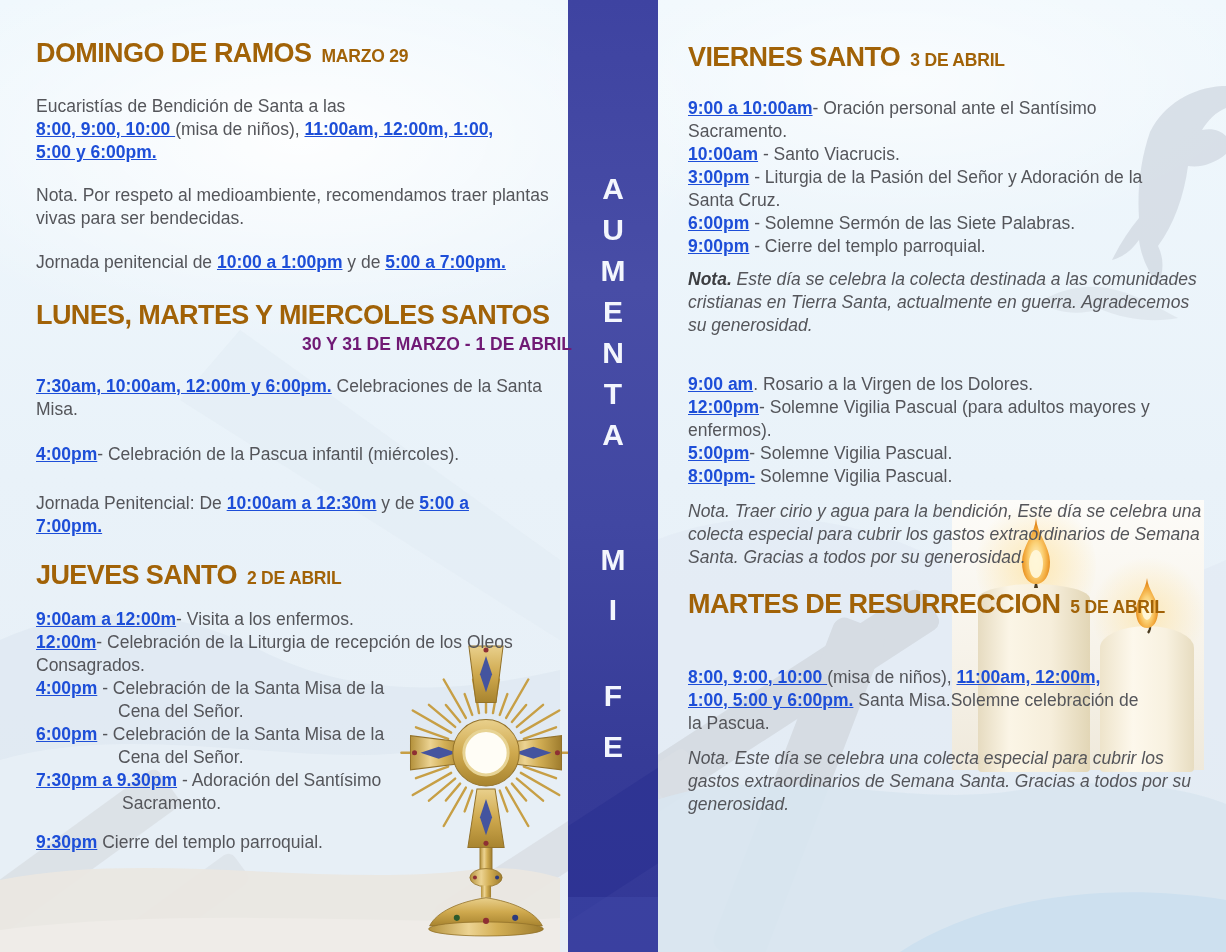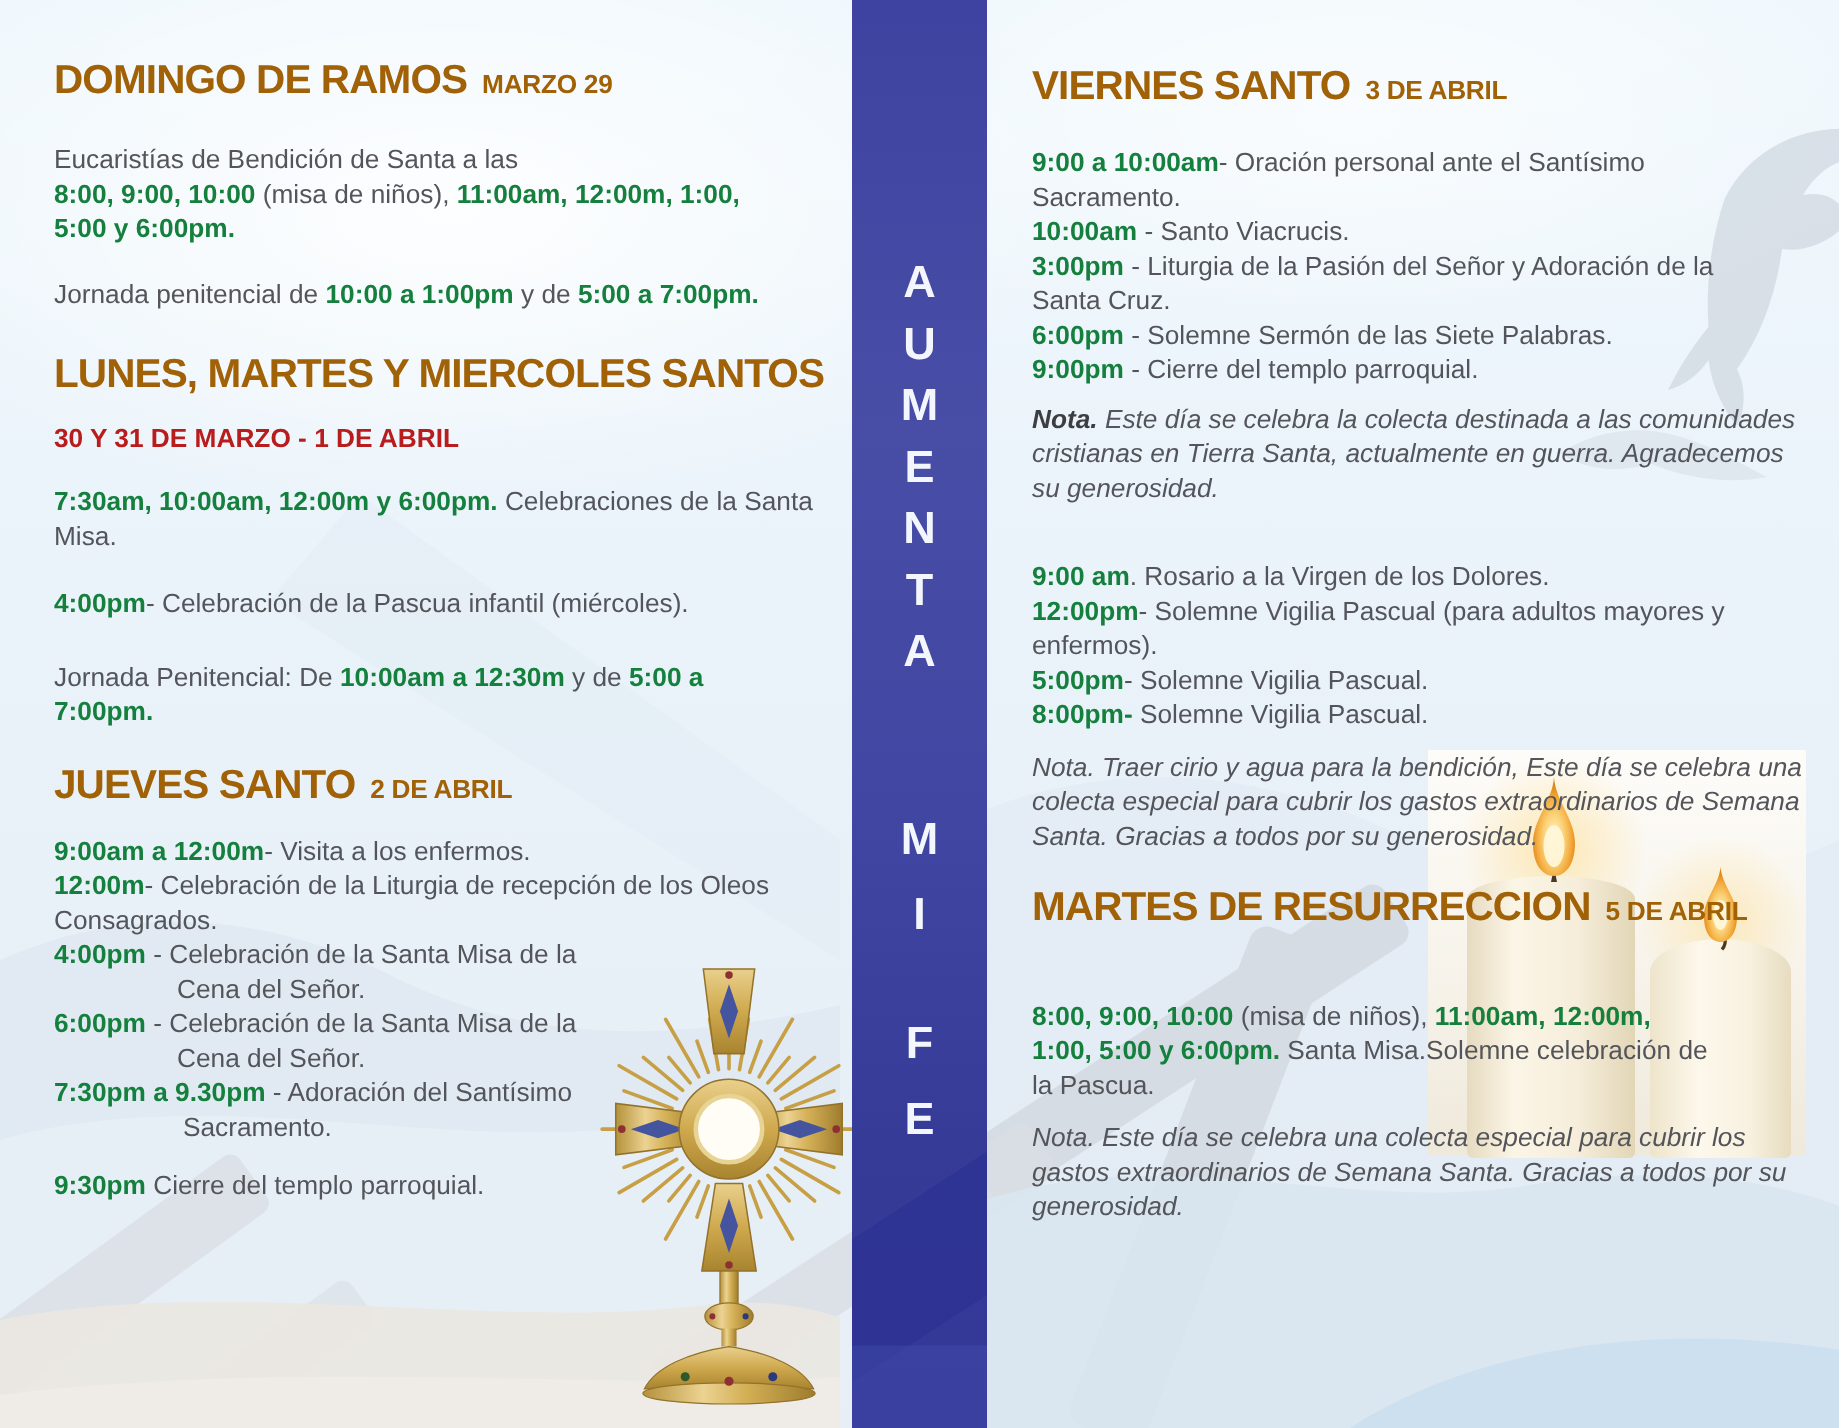--- a/index.html
+++ b/index.html
@@ -20,23 +20,23 @@
   .band-letter{font-size:30px;font-weight:700;color:#f3f6fd;text-align:center;line-height:41px;}
   .bw-mi .band-letter{line-height:50px;}
   .bw-fe .band-letter{line-height:51px;}
 
   
   .col{position:absolute;top:0;z-index:3;font-size:17.5px;line-height:23px;color:#54555a;}
   .col-left{left:36px;width:536px;}
   .col-right{left:688px;width:520px;}
   .title{margin:0;font-size:27px;line-height:30px;font-weight:700;color:#a16207;letter-spacing:-0.6px;}
   .title .d{font-size:17.5px;font-weight:700;margin-left:10px;letter-spacing:-0.2px;}
-  .subdate{margin-top:16px;text-align:left;font-size:17.5px;line-height:24px;font-weight:700;color:#b91c1c;}
+  .subdate{margin-top:2px;text-align:right;font-size:17.5px;line-height:24px;font-weight:700;color:#701a75;}
   .para{margin:0;}
-  .s-b{font-weight:700;color:#15803d;}
+  .s-b{font-weight:700;color:#1d4ed8;text-decoration:underline;}
   .s-i{font-style:italic;text-align:center;}
   .s-bi{font-weight:700;font-style:italic;color:#3d3e42;}
   .mt0{margin-top:0}.mt10{margin-top:10px}.mt12{margin-top:12px}.mt15{margin-top:15px}
   .mt16{margin-top:16px}.mt19{margin-top:19px}.mt20{margin-top:20px}.mt21{margin-top:21px}
   .mt22{margin-top:22px}.mt24{margin-top:24px}.mt26{margin-top:26px}.mt36{margin-top:36px}
   .mt38{margin-top:38px}.mt42{margin-top:42px}.mt44{margin-top:44px}
 
   
   .monstrance{position:absolute;left:396px;top:640px;width:180px;height:298px;z-index:1;}
 
@@ -219,20 +219,21 @@
     <div class="band-word bw-fe">
         <div class="band-letter">F</div>
         <div class="band-letter">E</div>
       </div>
   </div>
 
   <div class="col col-left">
     <section class="sec">
       <h2 class="title mt38"><span>DOMINGO DE RAMOS</span><span class="d">MARZO 29</span></h2>
       <p class="para mt24"><span>Eucaristías de Bendición de Santa a las</span><br><span class="s-b">8:00, 9:00, 10:00 </span><span>(misa de niños), </span><span class="s-b">11:00am, 12:00m, 1:00,</span><br><span class="s-b">5:00 y 6:00pm.</span></p>
+      <p class="para mt20"><span>Nota. Por respeto al medioambiente, recomendamos traer plantas vivas para ser bendecidas.</span></p>
       <p class="para mt21"><span>Jornada penitencial de </span><span class="s-b">10:00 a 1:00pm</span><span> y de </span><span class="s-b">5:00 a 7:00pm.</span></p>
     </section>
     <section class="sec">
       <h2 class="title mt26">LUNES, MARTES Y MIERCOLES SANTOS</h2>
       <div class="subdate">30 Y 31 DE MARZO - 1 DE ABRIL</div>
       <p class="para mt19"><span class="s-b">7:30am, 10:00am, 12:00m y 6:00pm.</span><span> Celebraciones de la Santa Misa.</span></p>
       <p class="para mt22"><span class="s-b">4:00pm</span><span>- Celebración de la Pascua infantil (miércoles).</span></p>
       <p class="para mt26"><span>Jornada Penitencial: De </span><span class="s-b">10:00am a 12:30m</span><span> y de </span><span class="s-b">5:00 a</span><br><span class="s-b">7:00pm.</span></p>
     </section>
     <section class="sec">

